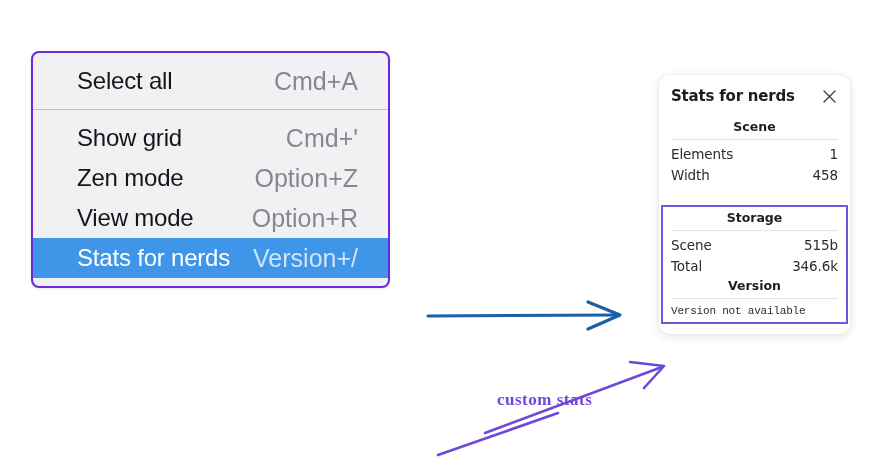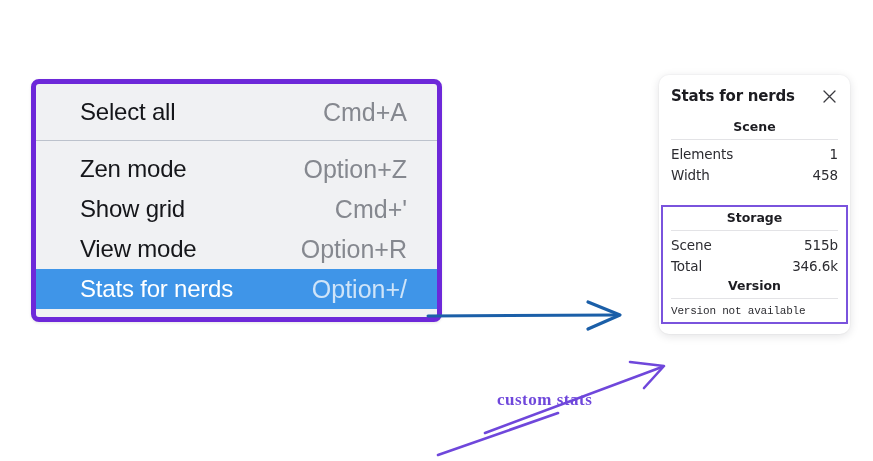--- a/index.html
+++ b/index.html
@@ -14,28 +14,27 @@
     overflow: hidden;
     font-family: "Liberation Sans", sans-serif;
     -webkit-font-smoothing: antialiased;
   }
 
   
   #context-menu {
     position: absolute;
     left: 31px;
     top: 51px;
-    width: 411px;
+    width: 359px;
     background: #f0f1f3;
-    border: 5px solid #6d28d9;
+    border: 2px solid #6d28d9;
     border-radius: 8px;
     box-shadow: 0 1px 3px rgba(0,0,0,0.10);
     box-sizing: border-box;
     overflow: hidden;
-    margin-top: 28px;
   }
   .menu-group {
     padding: 8px 0;
   }
   .menu-group + .menu-group {
     border-top: 1px solid #bcc2cc;
   }
   .menu-item {
     display: flex;
     align-items: center;
@@ -175,34 +174,34 @@
 
   <div class="menu-group">
     <div class="menu-item">
       <span class="label">Select all</span>
       <span class="shortcut">Cmd+A</span>
     </div>
   </div>
 
   <div class="menu-group">
     <div class="menu-item">
+      <span class="label">Show grid</span>
+      <span class="shortcut">Cmd+'</span>
+    </div>
+    <div class="menu-item">
       <span class="label">Zen mode</span>
       <span class="shortcut">Option+Z</span>
     </div>
     <div class="menu-item">
-      <span class="label">Show grid</span>
-      <span class="shortcut">Cmd+'</span>
-    </div>
-    <div class="menu-item">
       <span class="label">View mode</span>
       <span class="shortcut">Option+R</span>
     </div>
     <div class="menu-item selected">
       <span class="label">Stats for nerds</span>
-      <span class="shortcut">Option+/</span>
+      <span class="shortcut">Version+/</span>
     </div>
   </div>
 
 </div>
 
 <svg id="blue-arrow" viewBox="0 0 210 46">
   <path d="M 8 24 L 196 23" stroke="#1b5fa8" stroke-width="3" fill="none" stroke-linecap="round"></path>
   <path d="M 168 10 L 200 23 L 168 37" stroke="#1b5fa8" stroke-width="3.2" fill="none" stroke-linecap="round" stroke-linejoin="round"></path>
 </svg>
 

